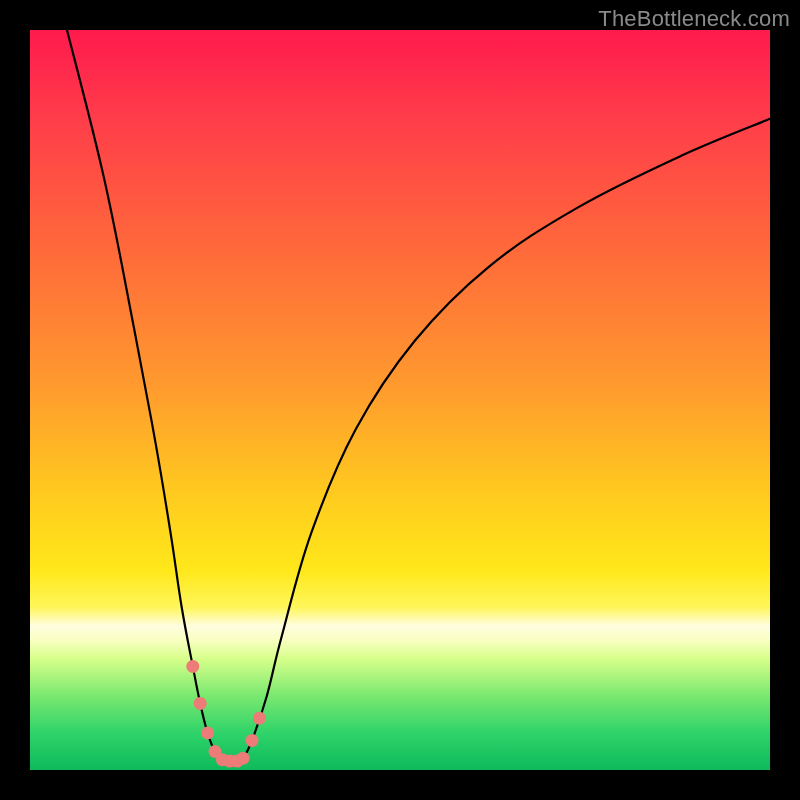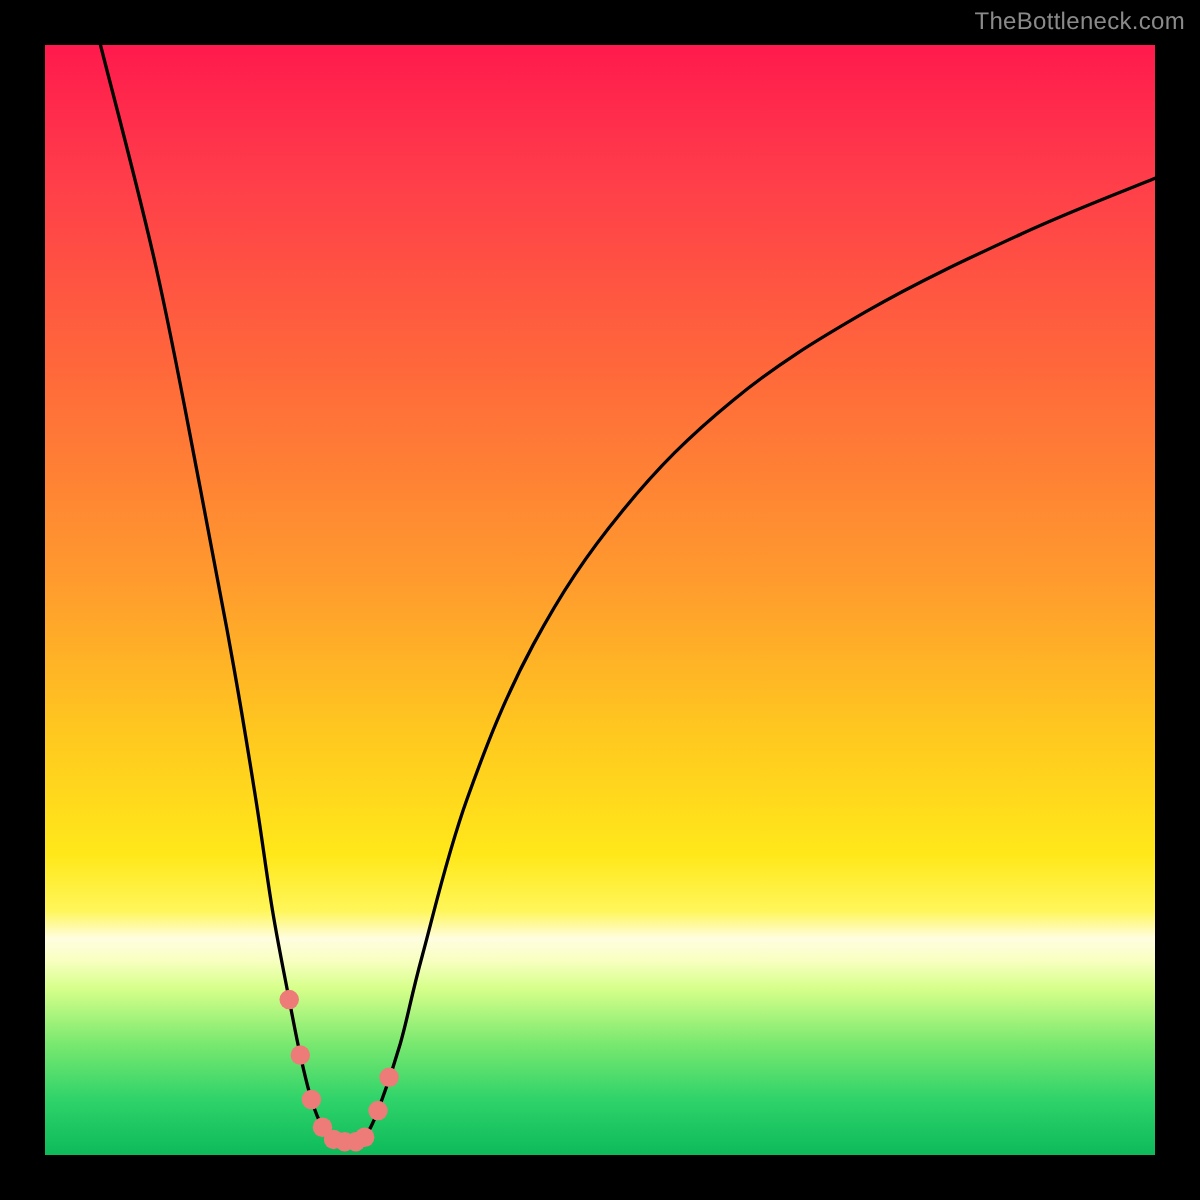--- a/index.html
+++ b/index.html
@@ -41,21 +41,21 @@
       #79e86f 90%,
       #2fd36a 95%,
       #0dba5a 100%
     );
   }
   .watermark {
     position: absolute;
     top: 6px;
     right: 10px;
     color: #8a8a8a;
-    font-size: 16px;
+    font-size: 22px;
     letter-spacing: 0.2px;
     user-select: none;
   }
   svg.curves {
     position: absolute;
     left: 30px;
     top: 30px;
     width: 740px;
     height: 740px;
     overflow: visible;

